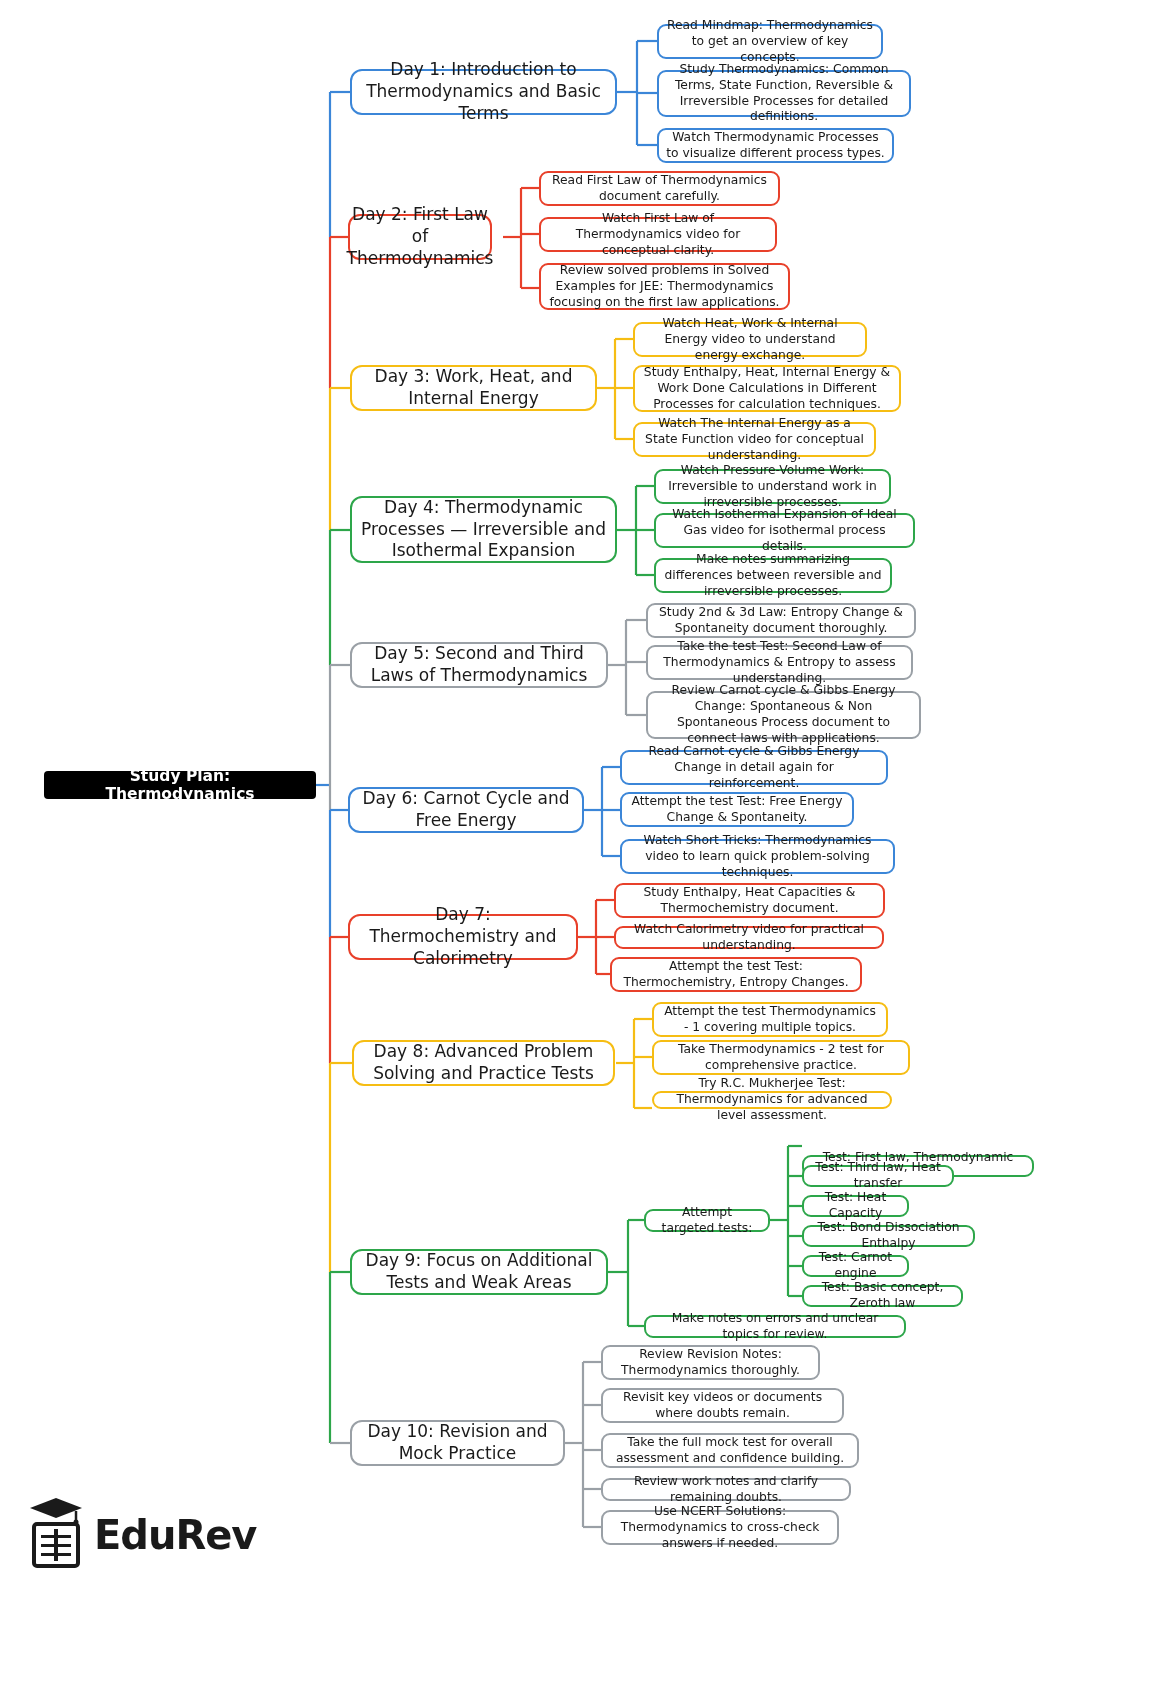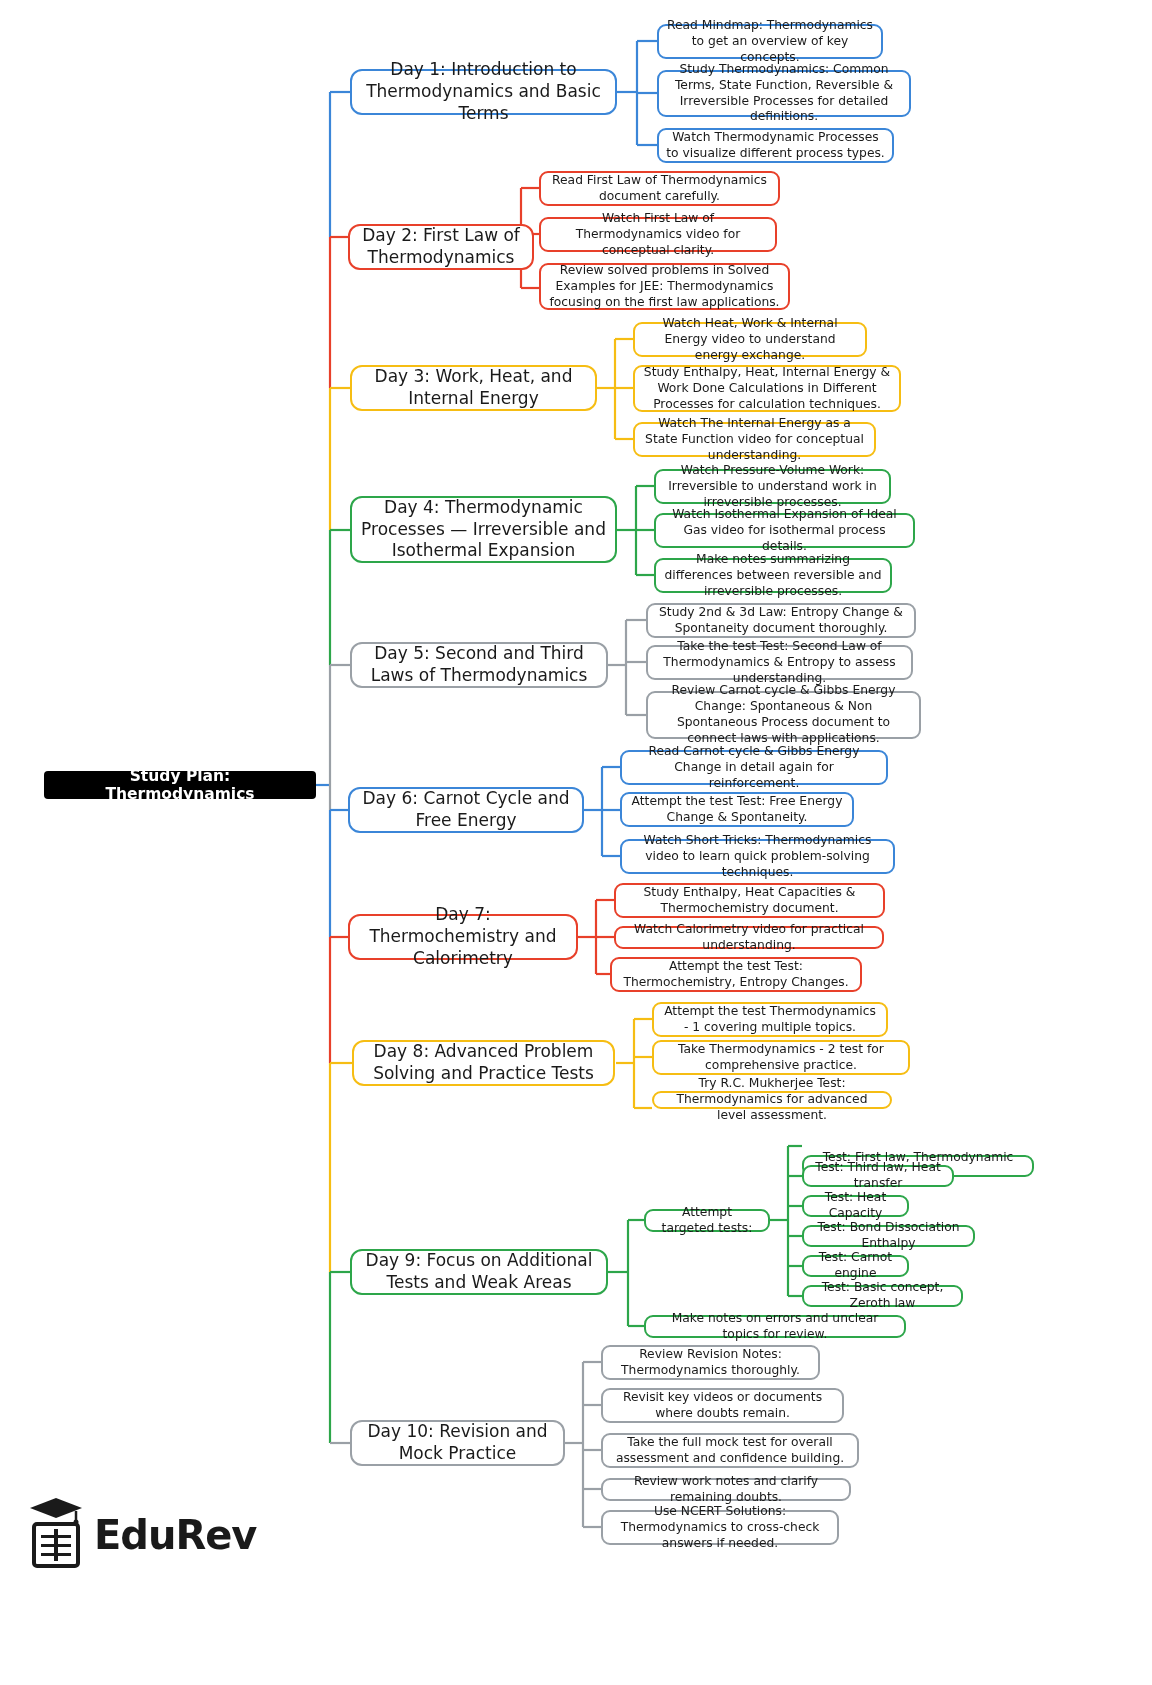--- a/index.html
+++ b/index.html
@@ -176,21 +176,21 @@
   <div class="node lvl2 c-blue" style="left:657px;top:24px;width:226px;height:35px;">
     <span>Read Mindmap: Thermodynamics to get an overview of key concepts.</span>
   </div>
   <div class="node lvl2 c-blue" style="left:657px;top:70px;width:254px;height:47px;">
     <span>Study Thermodynamics: Common Terms, State Function, Reversible &amp; Irreversible Processes for detailed definitions.</span>
   </div>
   <div class="node lvl2 c-blue" style="left:657px;top:128px;width:237px;height:35px;">
     <span>Watch Thermodynamic Processes to visualize different process types.</span>
   </div>
 
-  <div class="node lvl1 c-red" style="left:348px;top:224px;width:186px;height:46px;">
+  <div class="node lvl1 c-red" style="left:348px;top:214px;width:144px;height:46px;">
     <span>Day 2: First Law of Thermodynamics</span>
   </div>
   <div class="node lvl2 c-red" style="left:539px;top:171px;width:241px;height:35px;">
     <span>Read First Law of Thermodynamics document carefully.</span>
   </div>
   <div class="node lvl2 c-red" style="left:539px;top:217px;width:238px;height:35px;">
     <span>Watch First Law of Thermodynamics video for conceptual clarity.</span>
   </div>
   <div class="node lvl2 c-red" style="left:539px;top:263px;width:251px;height:47px;">
     <span>Review solved problems in Solved Examples for JEE: Thermodynamics focusing on the first law applications.</span>

